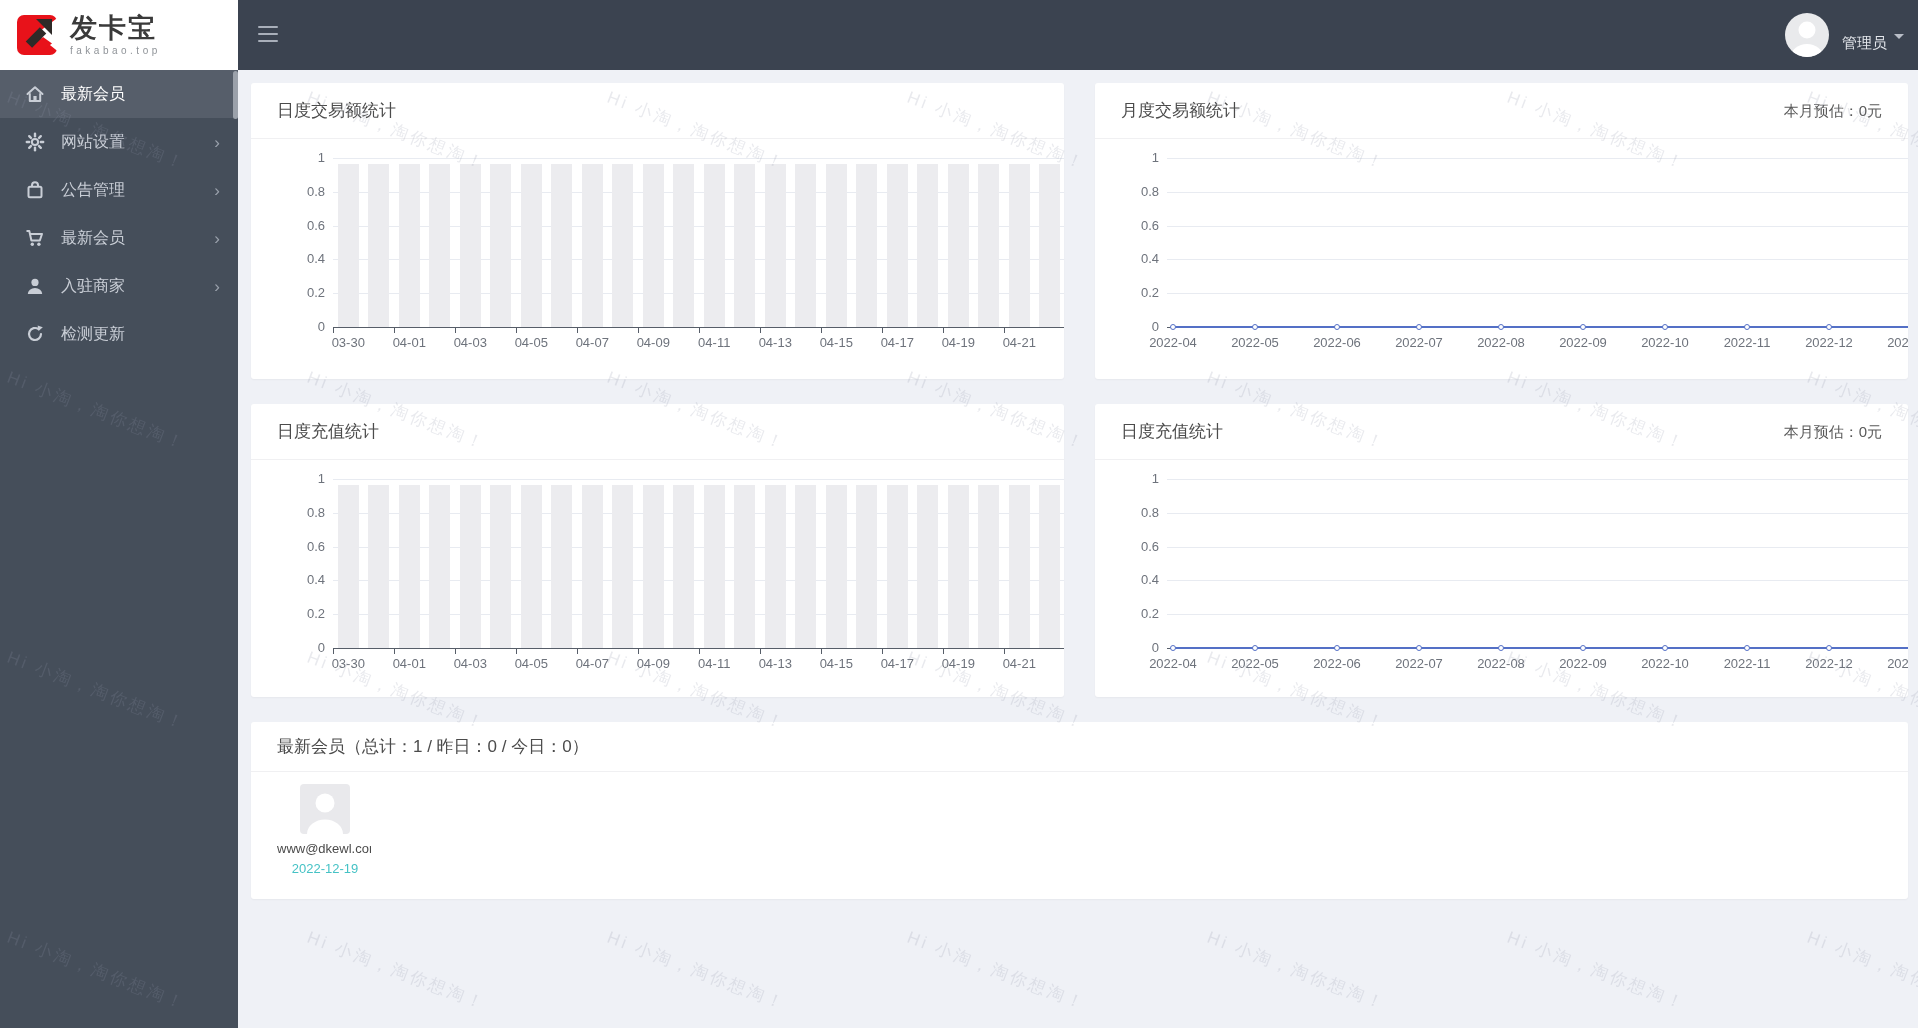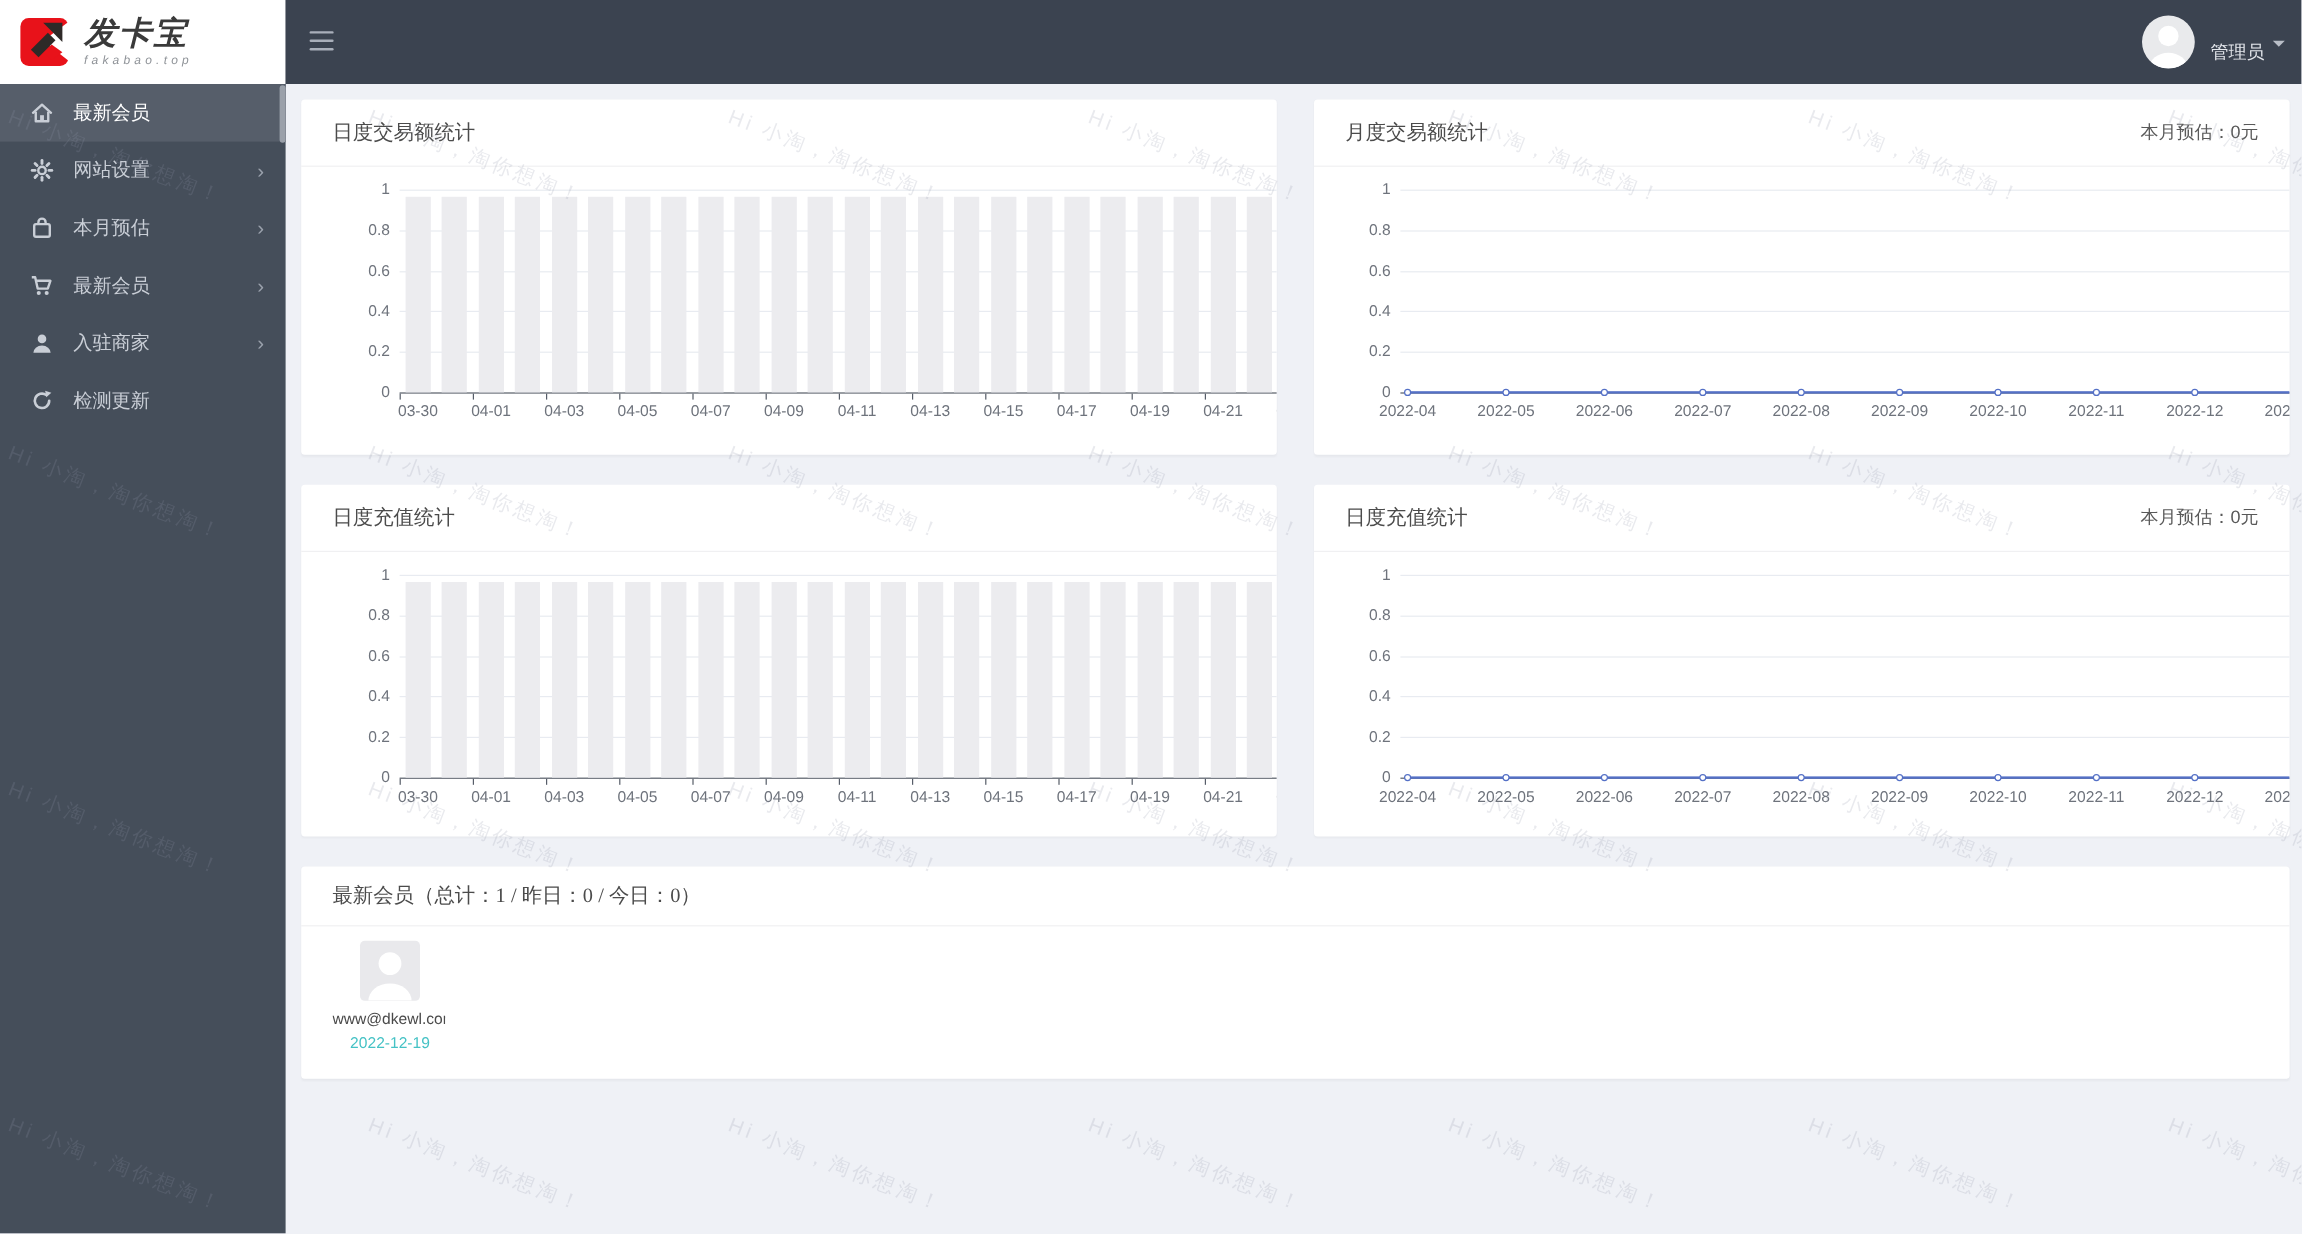--- a/index.html
+++ b/index.html
@@ -4,21 +4,21 @@
 <style>
   html,body{margin:0;padding:0;}
   body{
     width:1918px;height:1028px;position:relative;overflow:hidden;
     background:#EFF1F6;
     font-family:"Liberation Sans","DejaVu Sans",sans-serif;
     -webkit-font-smoothing:antialiased;
   }
   
   .sidebar{position:absolute;left:0;top:0;width:238px;height:1028px;background:#454E5A;z-index:2;}
-  .logo{height:70px;background:#fff;display:flex;align-items:center;padding-left:14px;cursor:pointer;font-style:italic;}
+  .logo{height:70px;background:#fff;display:flex;align-items:center;padding-left:14px;cursor:pointer;}
   .logo-text{margin-left:10px;line-height:1;}
   .logo-name{font-size:27px;font-weight:bold;color:#3A3A3A;letter-spacing:2px;}
   .logo-domain{font-size:10px;color:#8F9398;letter-spacing:3.5px;margin-top:4px;}
   .menu{padding:0;margin:0;}
   .menu-item{height:48px;display:flex;align-items:center;padding:0 18px 0 24px;color:#C9CED6;font-size:16px;cursor:pointer;}
   .menu-item.active{background:#565E6A;color:#FFFFFF;}
   .menu-icon{width:22px;height:20px;margin-right:15px;display:flex;align-items:center;justify-content:center;flex:none;}
   .menu-label{flex:1;white-space:nowrap;overflow:hidden;}
   .menu-chevron{color:#9AA1AC;font-size:17px;line-height:1;margin-left:8px;}
   .sidebar-scrollbar{position:absolute;right:0;top:71px;width:5px;height:48px;background:#9BA1AA;border-radius:3px;}
@@ -103,21 +103,21 @@
         <span class="menu-label">网站设置</span>
         <span class="menu-chevron">›</span>
       </div>
       <div class="menu-item">
         <span class="menu-icon">
           <svg width="20" height="20" viewBox="0 0 20 20">
             <rect x="3.5" y="6.8" width="13" height="10.5" rx="1.5" fill="none" stroke="#C9CED6" stroke-width="2"></rect>
             <path d="M7 6.8 V5.2 a3 3 0 0 1 6 0 V6.8" fill="none" stroke="#C9CED6" stroke-width="2"></path>
           </svg>
         </span>
-        <span class="menu-label">本月预估</span>
+        <span class="menu-label">公告管理</span>
         <span class="menu-chevron">›</span>
       </div>
       <div class="menu-item">
         <span class="menu-icon">
           <svg width="20" height="20" viewBox="0 0 20 20">
             <path d="M1.5 3 H4.3 L6.4 12.5 H14.8 L17 6 H5" fill="none" stroke="#C9CED6" stroke-width="2" stroke-linejoin="round"></path>
             <circle cx="7.3" cy="16.2" r="1.7" fill="#C9CED6"></circle>
             <circle cx="13.9" cy="16.2" r="1.7" fill="#C9CED6"></circle>
           </svg>
         </span>
@@ -379,21 +379,21 @@
       <div class="xtick-label" style="left: 535px; width: 70px; top: 196px;">2022-10</div>
       <div class="chart-marker" style="left: 649px; top: 185px; border-color: rgb(84, 112, 198);"></div>
       <div class="xtick-label" style="left: 617px; width: 70px; top: 196px;">2022-11</div>
       <div class="chart-marker" style="left: 731px; top: 185px; border-color: rgb(84, 112, 198);"></div>
       <div class="xtick-label" style="left: 699px; width: 70px; top: 196px;">2022-12</div>
       <div class="xtick-label" style="left: 781px; width: 70px; top: 196px;">2023-01</div>
     </div>
 </div>
 
 <div class="panel" style="left:251px;top:722px;width:1657px;height:177px;">
-  <div class="panel-header" style="height:50px;font-family:Liberation Serif, serif;">
+  <div class="panel-header" style="height:50px;">
     <span class="panel-title" style="line-height:50px;">最新会员（总计：1 / 昨日：0 / 今日：0）</span>
   </div>
   <div class="member-card" style="top:62px;">
     <div class="member-avatar">
       <svg width="50" height="50" viewBox="0 0 50 50">
         <circle cx="25" cy="19" r="9.5" fill="#FFFFFF"></circle>
         <path d="M7 50 a18 14.5 0 0 1 36 0 Z" fill="#FFFFFF"></path>
       </svg>
     </div>
     <div class="member-email">www@dkewl.com</div>

